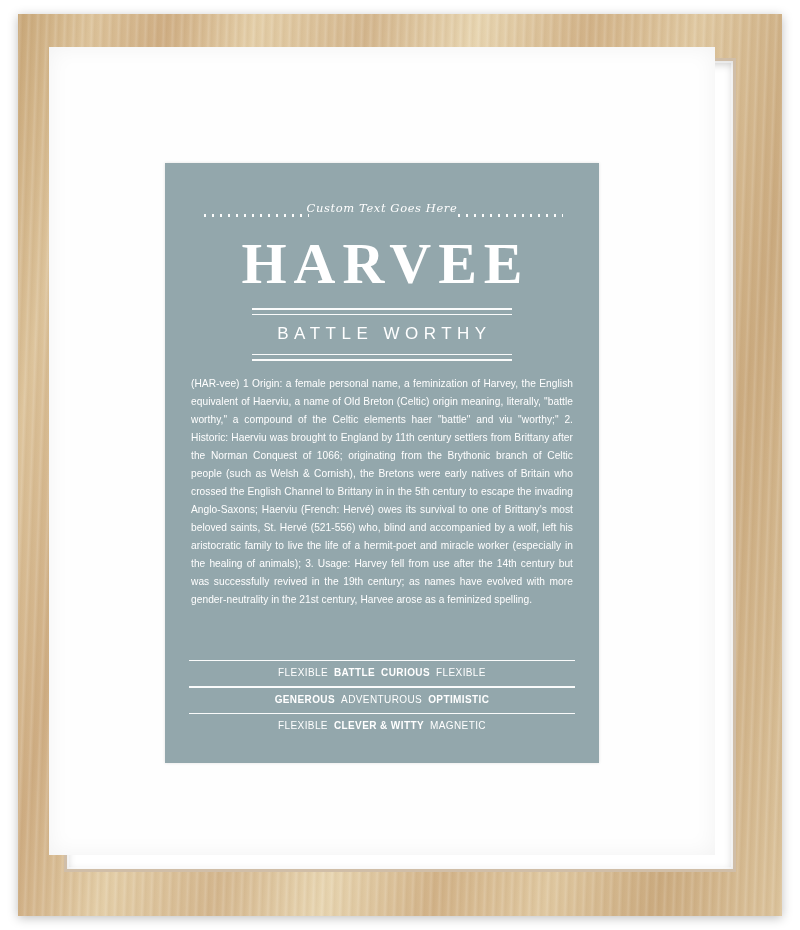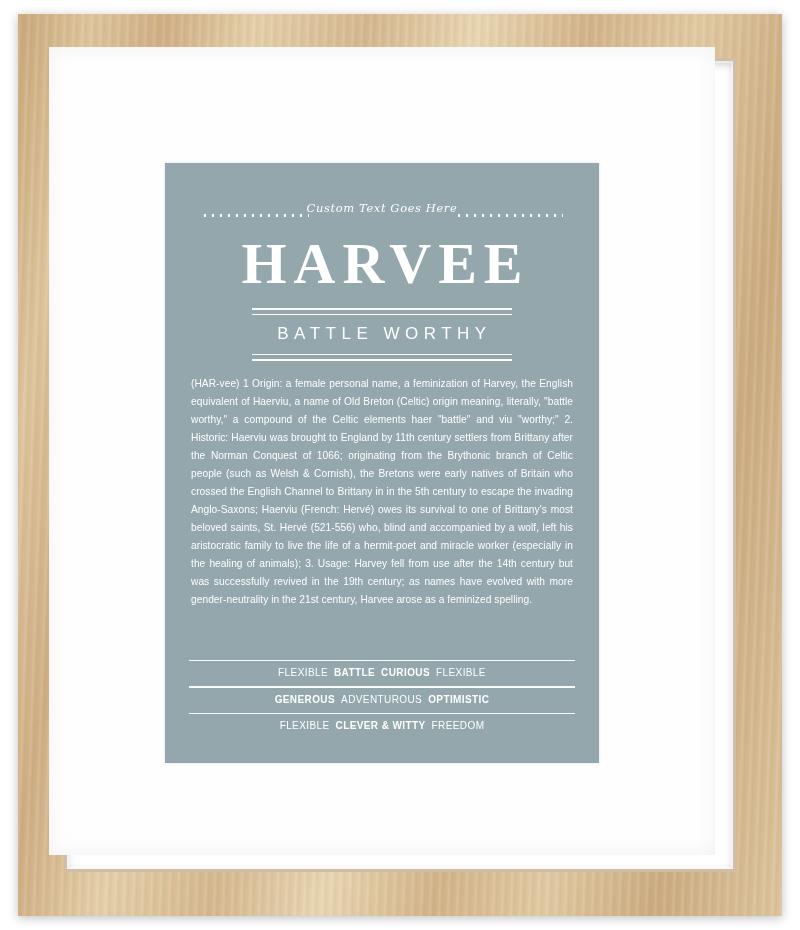--- a/index.html
+++ b/index.html
@@ -218,16 +218,16 @@
   </div>
 
   <div class="body-copy">(HAR-vee)  1 Origin:  a female personal name, a feminization of Harvey, the English equivalent of Haerviu, a name of Old Breton (Celtic) origin meaning, literally, "battle worthy," a compound of the Celtic elements haer "battle" and viu "worthy;"  2. Historic:  Haerviu was brought to England by 11th century settlers from Brittany after the Norman Conquest of 1066; originating from the Brythonic branch of Celtic people (such as Welsh &amp; Cornish), the Bretons were early natives of Britain who crossed the English Channel to Brittany in in the 5th century to escape the invading Anglo-Saxons; Haerviu (French: Hervé) owes its survival to one of Brittany's most beloved saints, St. Hervé (521-556) who, blind and accompanied by a wolf, left his aristocratic family to live the life of a hermit-poet and miracle worker (especially in the healing of animals);  3. Usage:  Harvey fell from use after the 14th century but was successfully revived in the 19th century; as names have evolved with more gender-neutrality in the 21st century, Harvee arose as a feminized spelling.</div>
 
   <div class="traits">
     <div class="trait-rule"></div>
     <div class="trait-line" style="font-size: 10px;"><span class="lt">FLEXIBLE</span><span class="bd">BATTLE</span><span class="bd">CURIOUS</span><span class="lt">FLEXIBLE</span></div>
     <div class="trait-rule"></div>
     <div class="trait-line" style="font-size: 10px;"><span class="bd">GENEROUS</span><span class="lt">ADVENTUROUS</span><span class="bd">OPTIMISTIC</span></div>
     <div class="trait-rule"></div>
-    <div class="trait-line" style="font-size: 10px;"><span class="lt">FLEXIBLE</span><span class="bd">CLEVER &amp; WITTY</span><span class="lt">FREEDOM</span></div>
+    <div class="trait-line" style="font-size: 10px;"><span class="lt">FLEXIBLE</span><span class="bd">CLEVER &amp; WITTY</span><span class="lt">MAGNETIC</span></div>
   </div>
 
 </div>
 
 </body></html>

